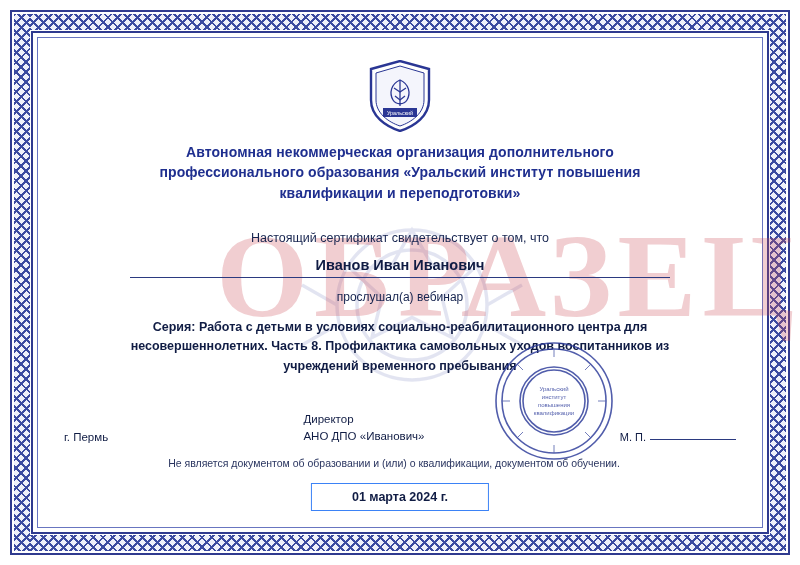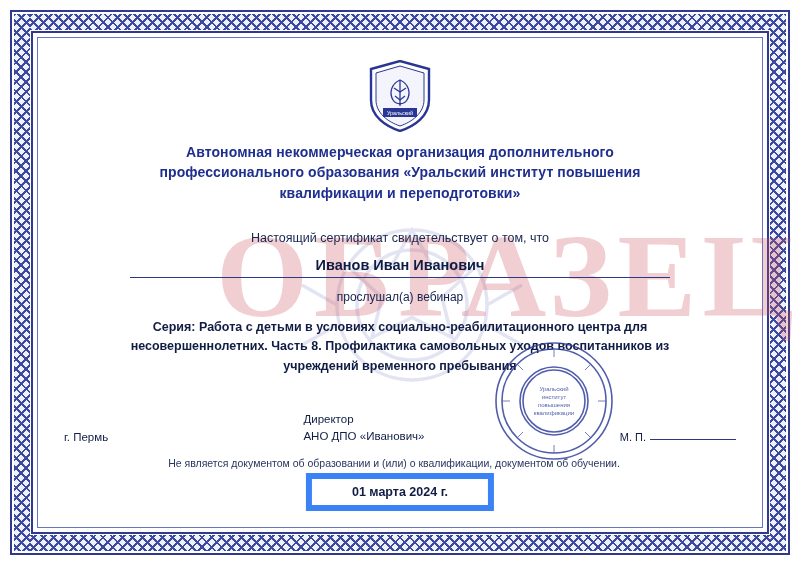--- a/index.html
+++ b/index.html
@@ -212,21 +212,21 @@
     text-align: center;
     font-size: 10.5px;
     color: #2a3560;
   }
 
   .date-box {
     position: absolute;
     left: 50%;
     transform: translateX(-50%);
     bottom: 8px;
-    border: 6px solid #3b82f6;
+    border: 1px solid #3b82f6;
     padding: 6px 40px;
     font-size: 12.5px;
     font-weight: bold;
     color: #101c44;
     background: #ffffff;
   }
 
   
   .seal {
     position: absolute;

